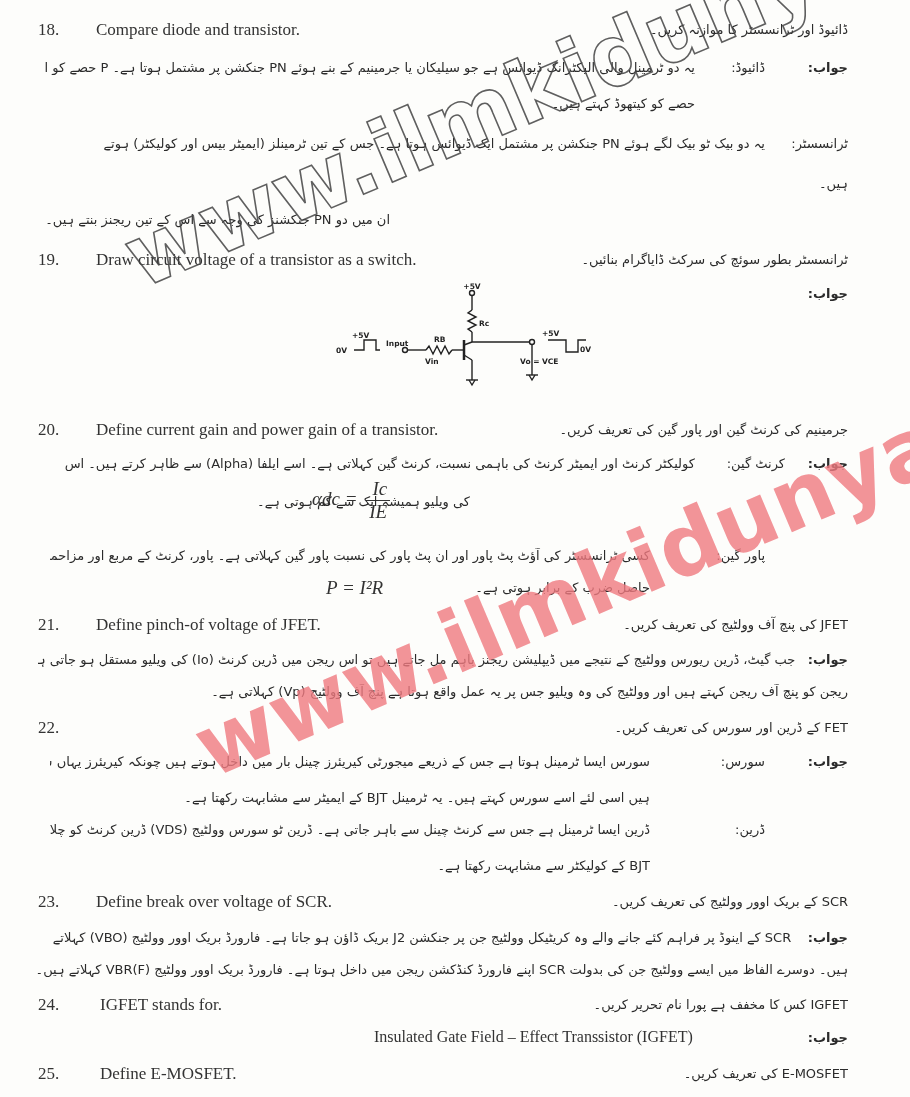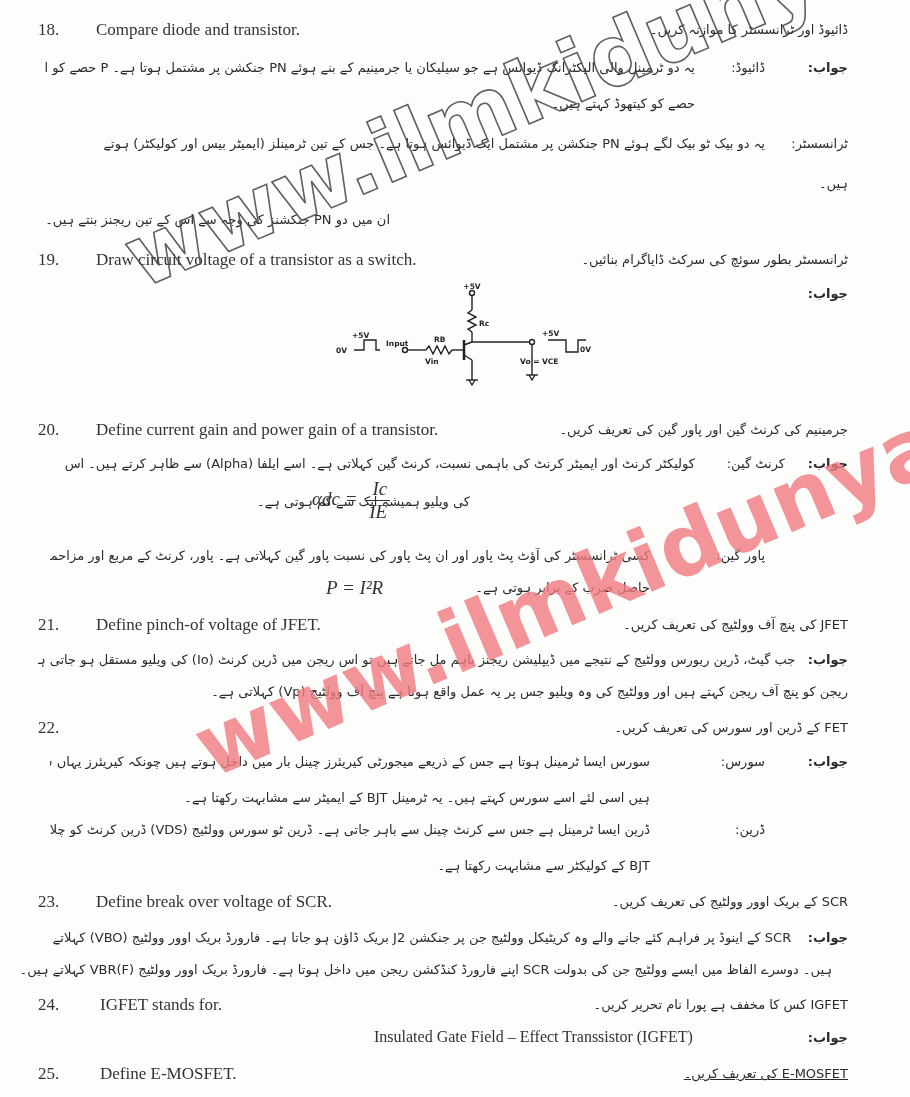--- a/index.html
+++ b/index.html
@@ -121,27 +121,27 @@
   <div class="ur" style="right:260px;top:790px;">ہیں اسی لئے اسے سورس کہتے ہیں۔ یہ ٹرمینل BJT کے ایمیٹر سے مشابہت رکھتا ہے۔</div>
 
   <div class="ur" style="right:145px;top:822px;">ڈرین:</div>
   <div class="ur" style="right:260px;top:822px;width:600px;overflow:hidden;">ڈرین ایسا ٹرمینل ہے جس سے کرنٹ چینل سے باہر جاتی ہے۔ ڈرین ٹو سورس وولٹیج (VDS) ڈرین کرنٹ کو چلاتے ہیں۔ یہ ٹرمینل</div>
   <div class="ur" style="right:260px;top:858px;">BJT کے کولیکٹر سے مشابہت رکھتا ہے۔</div>
 
   <div class="qnum" style="left:38px;top:892px;">23.</div>
   <div class="qen" style="left:96px;top:892px;">Define break over voltage of SCR.</div>
   <div class="ur" style="right:62px;top:894px;">SCR کے بریک اوور وولٹیج کی تعریف کریں۔</div>
   <div class="ur" style="right:62px;top:930px;width:820px;overflow:hidden;"><span class="ans-label">جواب:</span>&nbsp;&nbsp;&nbsp;&nbsp;<span>SCR کے اینوڈ پر فراہم کئے جانے والے وہ کریٹیکل وولٹیج جن پر جنکشن J2 بریک ڈاؤن ہو جاتا ہے۔ فارورڈ بریک اوور وولٹیج (VBO) کہلاتے</span></div>
-  <div class="ur" style="right:78px;top:962px;width:820px;overflow:hidden;">ہیں۔ دوسرے الفاظ میں ایسے وولٹیج جن کی بدولت SCR اپنے فارورڈ کنڈکشن ریجن میں داخل ہوتا ہے۔ فارورڈ بریک اوور وولٹیج VBR(F) کہلاتے ہیں۔</div>
+  <div class="ur" style="right:62px;top:962px;width:820px;overflow:hidden;">ہیں۔ دوسرے الفاظ میں ایسے وولٹیج جن کی بدولت SCR اپنے فارورڈ کنڈکشن ریجن میں داخل ہوتا ہے۔ فارورڈ بریک اوور وولٹیج VBR(F) کہلاتے ہیں۔</div>
 
   <div class="qnum" style="left:38px;top:995px;">24.</div>
   <div class="qen" style="left:100px;top:995px;">IGFET stands for.</div>
   <div class="ur" style="right:62px;top:997px;">IGFET کس کا مخفف ہے پورا نام تحریر کریں۔</div>
   <div class="ur ans-label" style="right:62px;top:1030px;">جواب:</div>
   <div class="eng-ans" style="left:374px;top:1028px;">Insulated Gate Field – Effect  Transsistor  (IGFET)</div>
 
   <div class="qnum" style="left:38px;top:1064px;">25.</div>
   <div class="qen" style="left:100px;top:1064px;">Define E-MOSFET.</div>
-  <div class="ur" style="right:62px;top:1066px;text-decoration:underline;">E-MOSFET کی تعریف کریں۔</div>
+  <div class="ur" style="right:62px;top:1066px;">E-MOSFET کی تعریف کریں۔</div>
 
   <div class="wm-outline" style="left:110px;top:215px;transform:rotate(-23deg);">www.ilmkidunya.com</div>
   <div class="wm-pink" style="left:180px;top:705px;transform:rotate(-23deg);">www.ilmkidunya.com</div>
 </div>
 
 </body></html>

